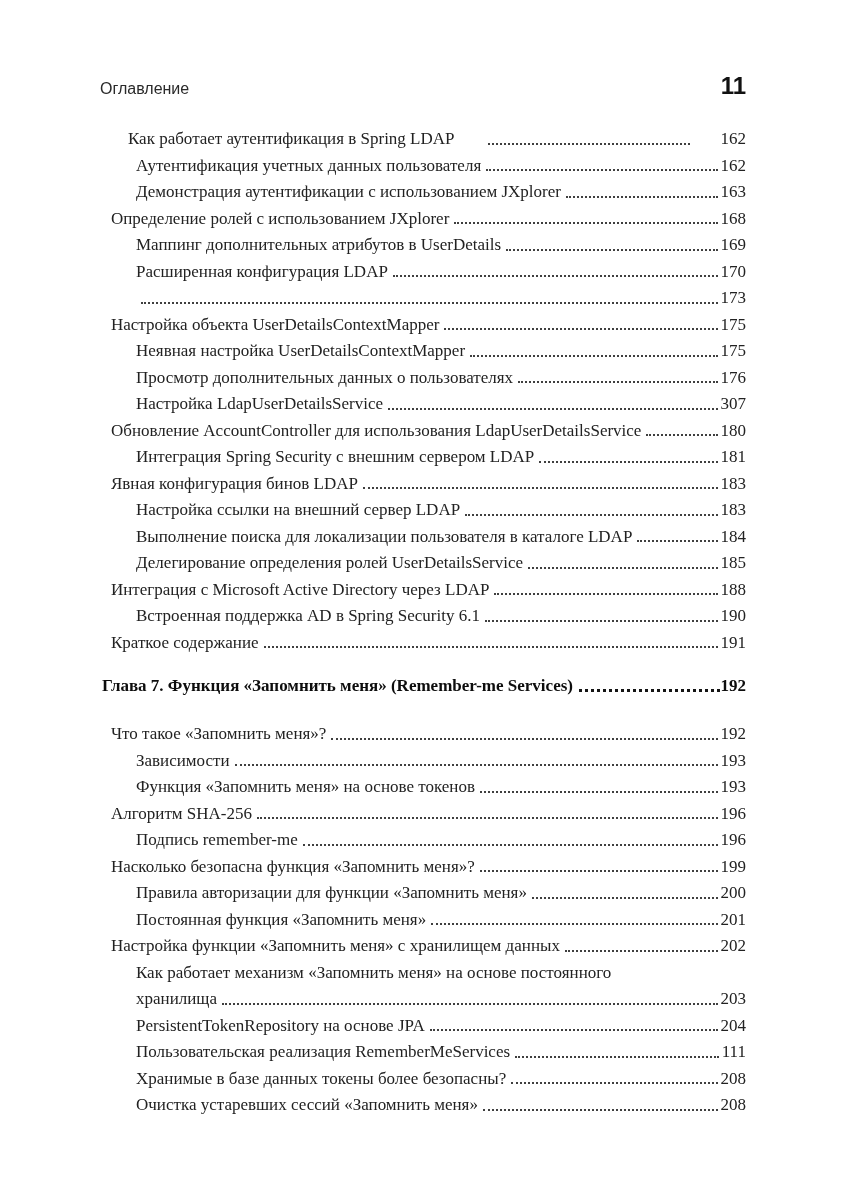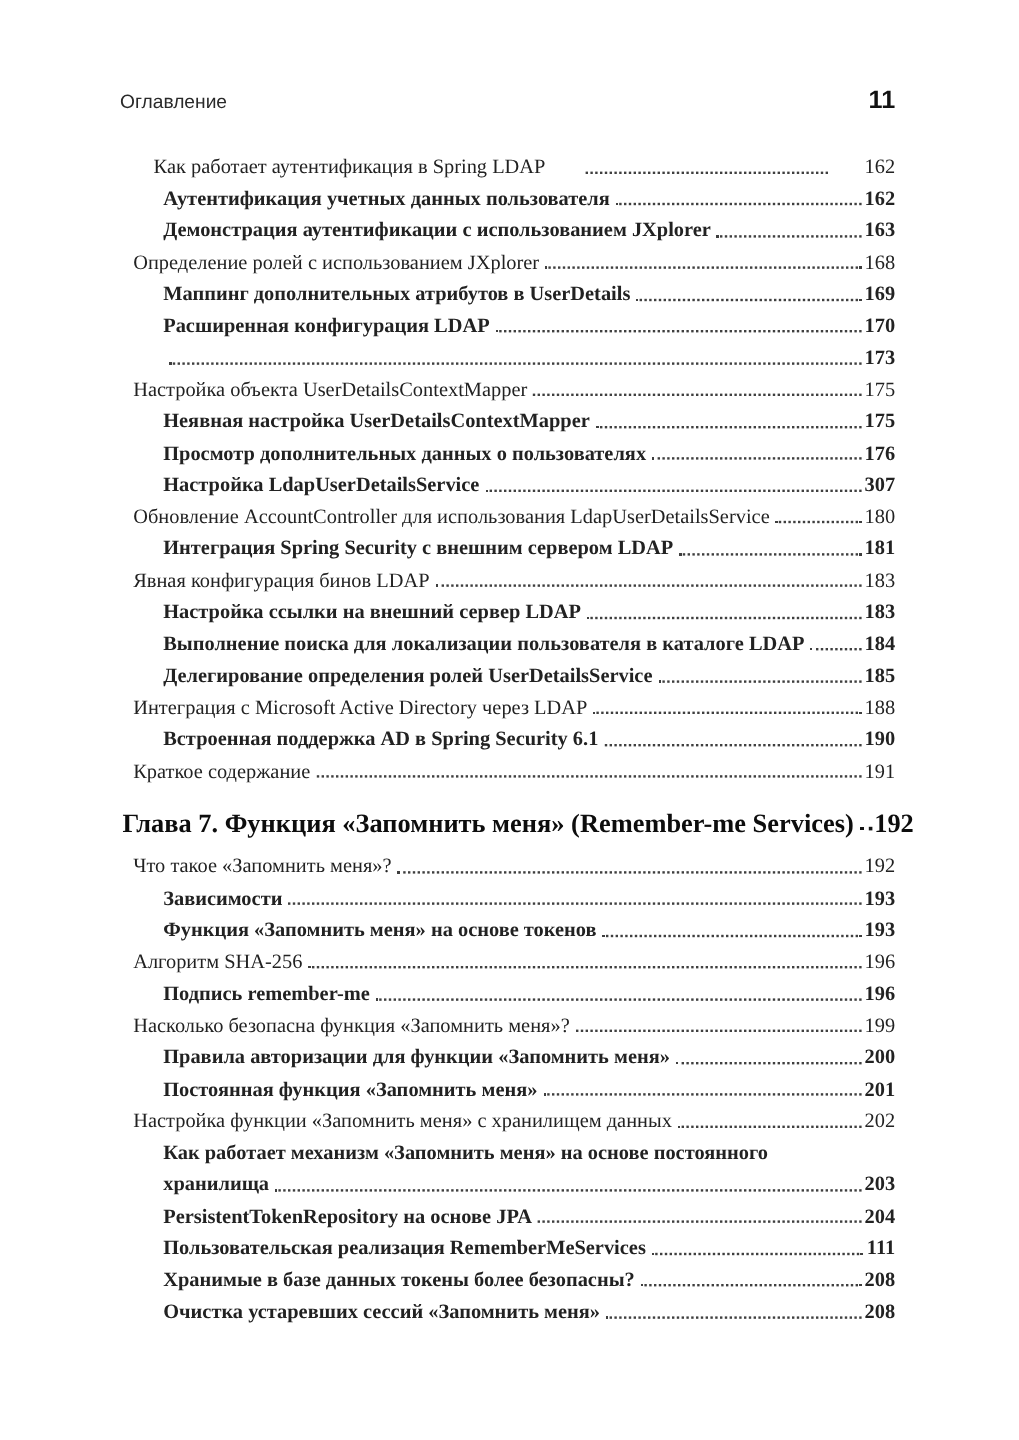--- a/index.html
+++ b/index.html
@@ -14,21 +14,21 @@
   
   .running-head {
     position: absolute;
     top: 72px; left: 100px; width: 646px;
     display: flex;
     justify-content: space-between;
     align-items: baseline;
     font-family: Liberation Sans, sans-serif;
   }
   .rh-title { font-size: 16px; color: #2a2a2a; }
-  .rh-page  { font-size: 21px; font-weight: 700; color: #111; }
+  .rh-page  { font-size: 24px; font-weight: 700; color: #111; }
 
   
   .toc {
     position: absolute;
     top: 126px; left: 100px; width: 646px;
   }
   .row {
     display: flex;
     align-items: flex-end;
     font-size: 17px;
@@ -40,28 +40,28 @@
   .leader {
     flex: 1 1 auto;
     min-width: 10px;
     border-bottom: 2px dotted #3f3f3f;
     margin: 0 3px 0 5px;
     transform: translateY(-8px);
     height: 0;
   }
   .lvl1 { padding-left: 11px; }
   .lvl2 { padding-left: 28px; gap: 28px; }
-  .lvl3 { padding-left: 36px; font-weight: bold; }
+  .lvl3 { padding-left: 36px; }
   .chapter {
     font-weight: 700;
-    font-size: 22px;
+    font-size: 17px;
     line-height: 30px;
     color: #0d0d0d;
     margin-top: 15px;
-    margin-bottom: 8px;
+    margin-bottom: 20px;
     padding-left: 2px;
   }
   .chapter .leader {
     border-bottom: 3.5px dotted #141414;
     transform: translateY(-9px);
     margin: 0 1px 0 6px;
   }
 </style>
 </head>
 <body>

